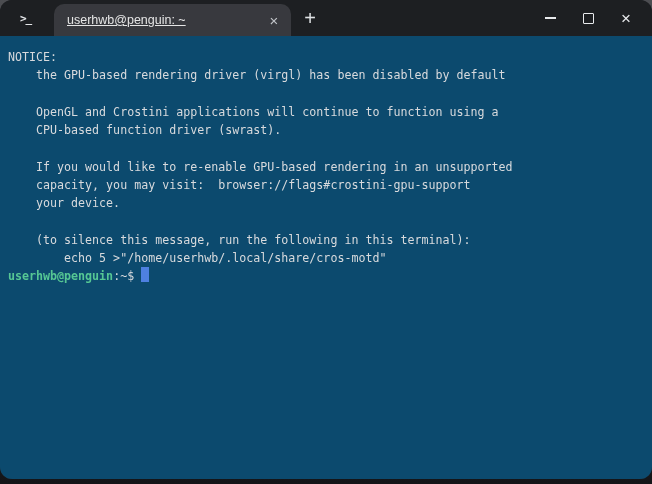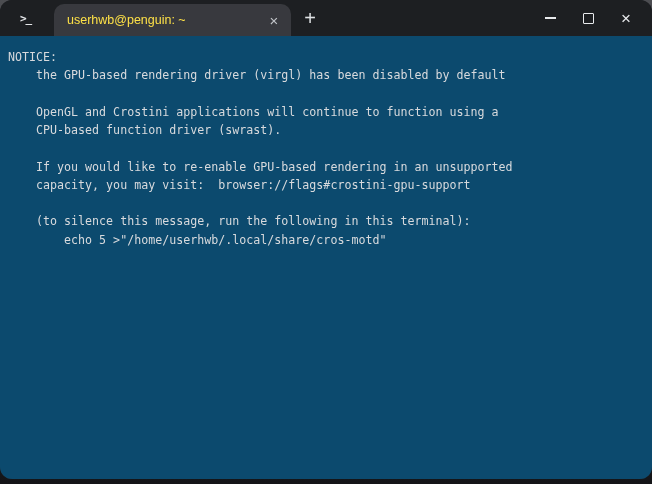--- a/index.html
+++ b/index.html
@@ -21,21 +21,21 @@
     position:absolute;left:20px;top:50%;transform:translateY(-50%);
     font-family:"DejaVu Sans Mono",monospace;font-size:11px;font-weight:bold;
     color:#e4e6e9;letter-spacing:-1px;
   }
   .tab{
     position:absolute;left:54px;top:4px;width:237px;height:32px;
     background:#38393e;border-radius:10px 10px 0 0;
     display:flex;align-items:center;padding:0 8px 0 13px;box-sizing:border-box;
   }
   .tab-title{
-    flex:1;font-size:12.5px;color:#fde047;white-space:nowrap;overflow:hidden;
+    flex:1;font-size:12.5px;color:#e5e5e5;white-space:nowrap;overflow:hidden;text-decoration:underline;
   }
   .tab-close{
     flex:none;width:18px;height:18px;display:flex;align-items:center;justify-content:center;
     font-size:15px;color:#c2c5c9;border-radius:50%;cursor:pointer;
   }
   .new-tab{
     position:absolute;left:299px;top:7px;width:22px;height:22px;
     display:flex;align-items:center;justify-content:center;
     font-size:20px;font-weight:300;color:#dfe2e5;cursor:pointer;
   }
@@ -88,17 +88,19 @@
 
   <div class="screen">
     <div class="t-line">NOTICE:</div>
     <div class="t-line">    the GPU-based rendering driver (virgl) has been disabled by default</div>
     <div class="t-line"></div>
     <div class="t-line">    OpenGL and Crostini applications will continue to function using a</div>
     <div class="t-line">    CPU-based function driver (swrast).</div>
     <div class="t-line"></div>
     <div class="t-line">    If you would like to re-enable GPU-based rendering in an unsupported</div>
     <div class="t-line">    capacity, you may visit:  browser://flags#crostini-gpu-support</div>
+    <div class="t-line">    your device.</div>
     <div class="t-line"></div>
     <div class="t-line">    (to silence this message, run the following in this terminal):</div>
     <div class="t-line">        echo 5 &gt;"/home/userhwb/.local/share/cros-motd"</div>
+    <div class="t-line"><span class="p-user">userhwb@penguin</span><span class="p-suf">:~$</span><span class="cursor"></span></div>
   </div>
 </div>
 
 </body></html>

